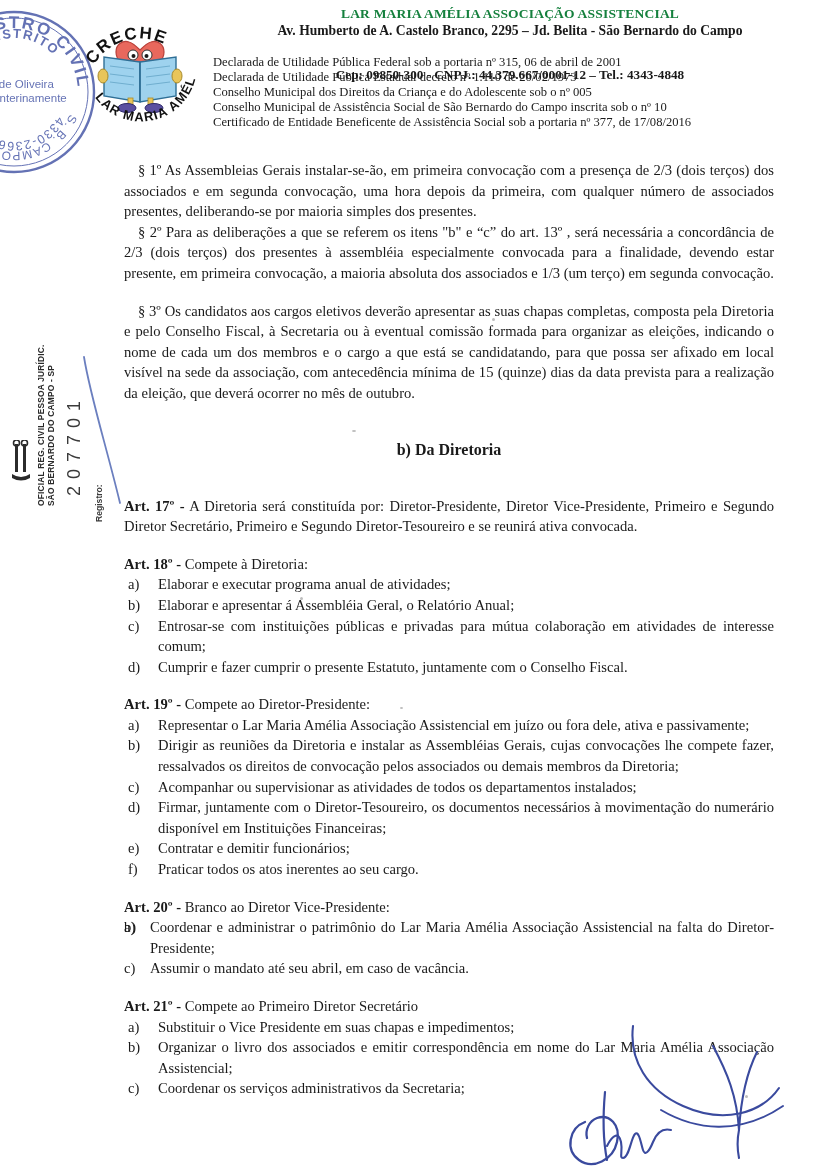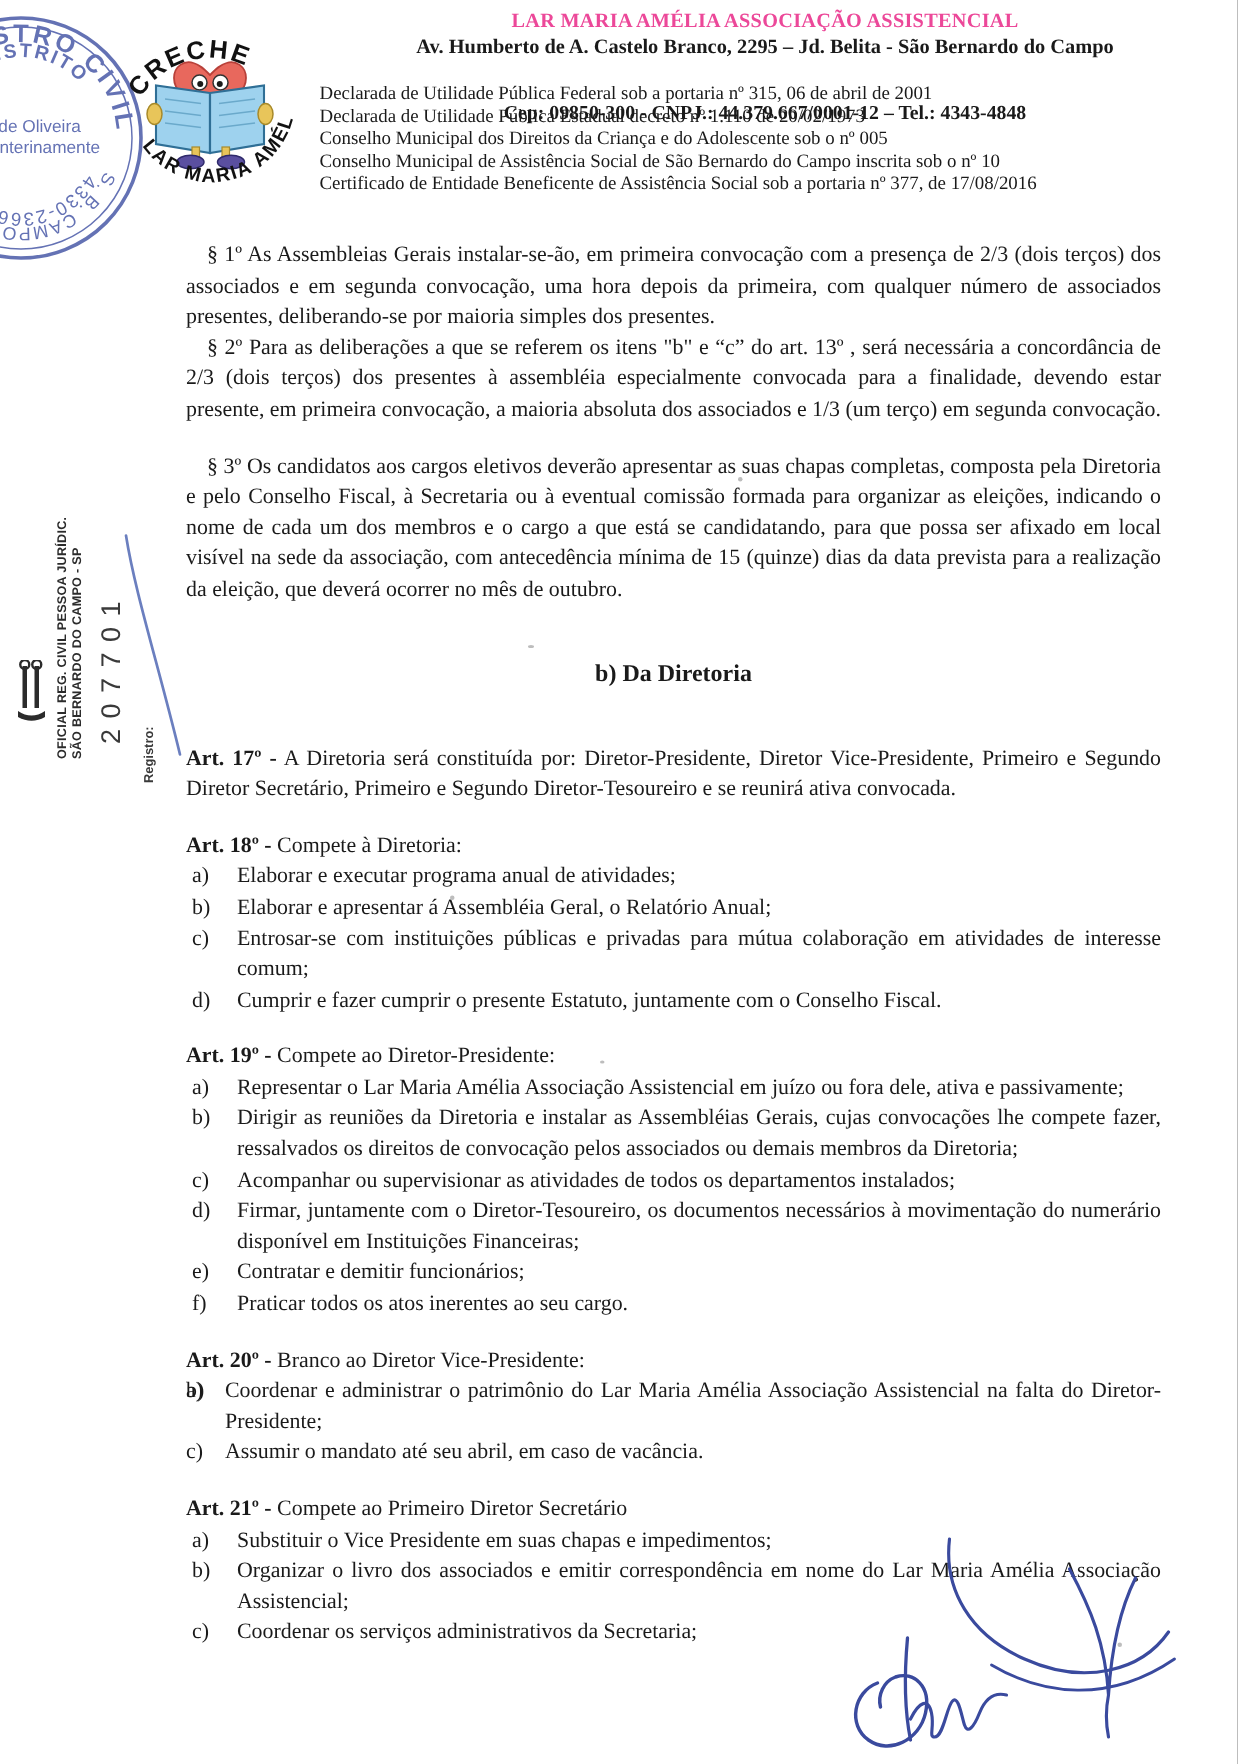--- a/index.html
+++ b/index.html
@@ -25,21 +25,21 @@
     height: 140px;
   }
   .org-title {
     position: absolute;
     left: 205px; top: 6px;
     width: 610px;
     text-align: center;
     font-weight: bold;
     font-size: 13.5px;
     letter-spacing: 0.2px;
-    color: #ec4899;
+    color: #15803d;
   }
   .addr-line1 {
     position: absolute;
     left: 205px; top: 23px;
     width: 610px;
     text-align: center;
     font-weight: bold;
     font-size: 13.6px;
   }
   .addr-line2 {

